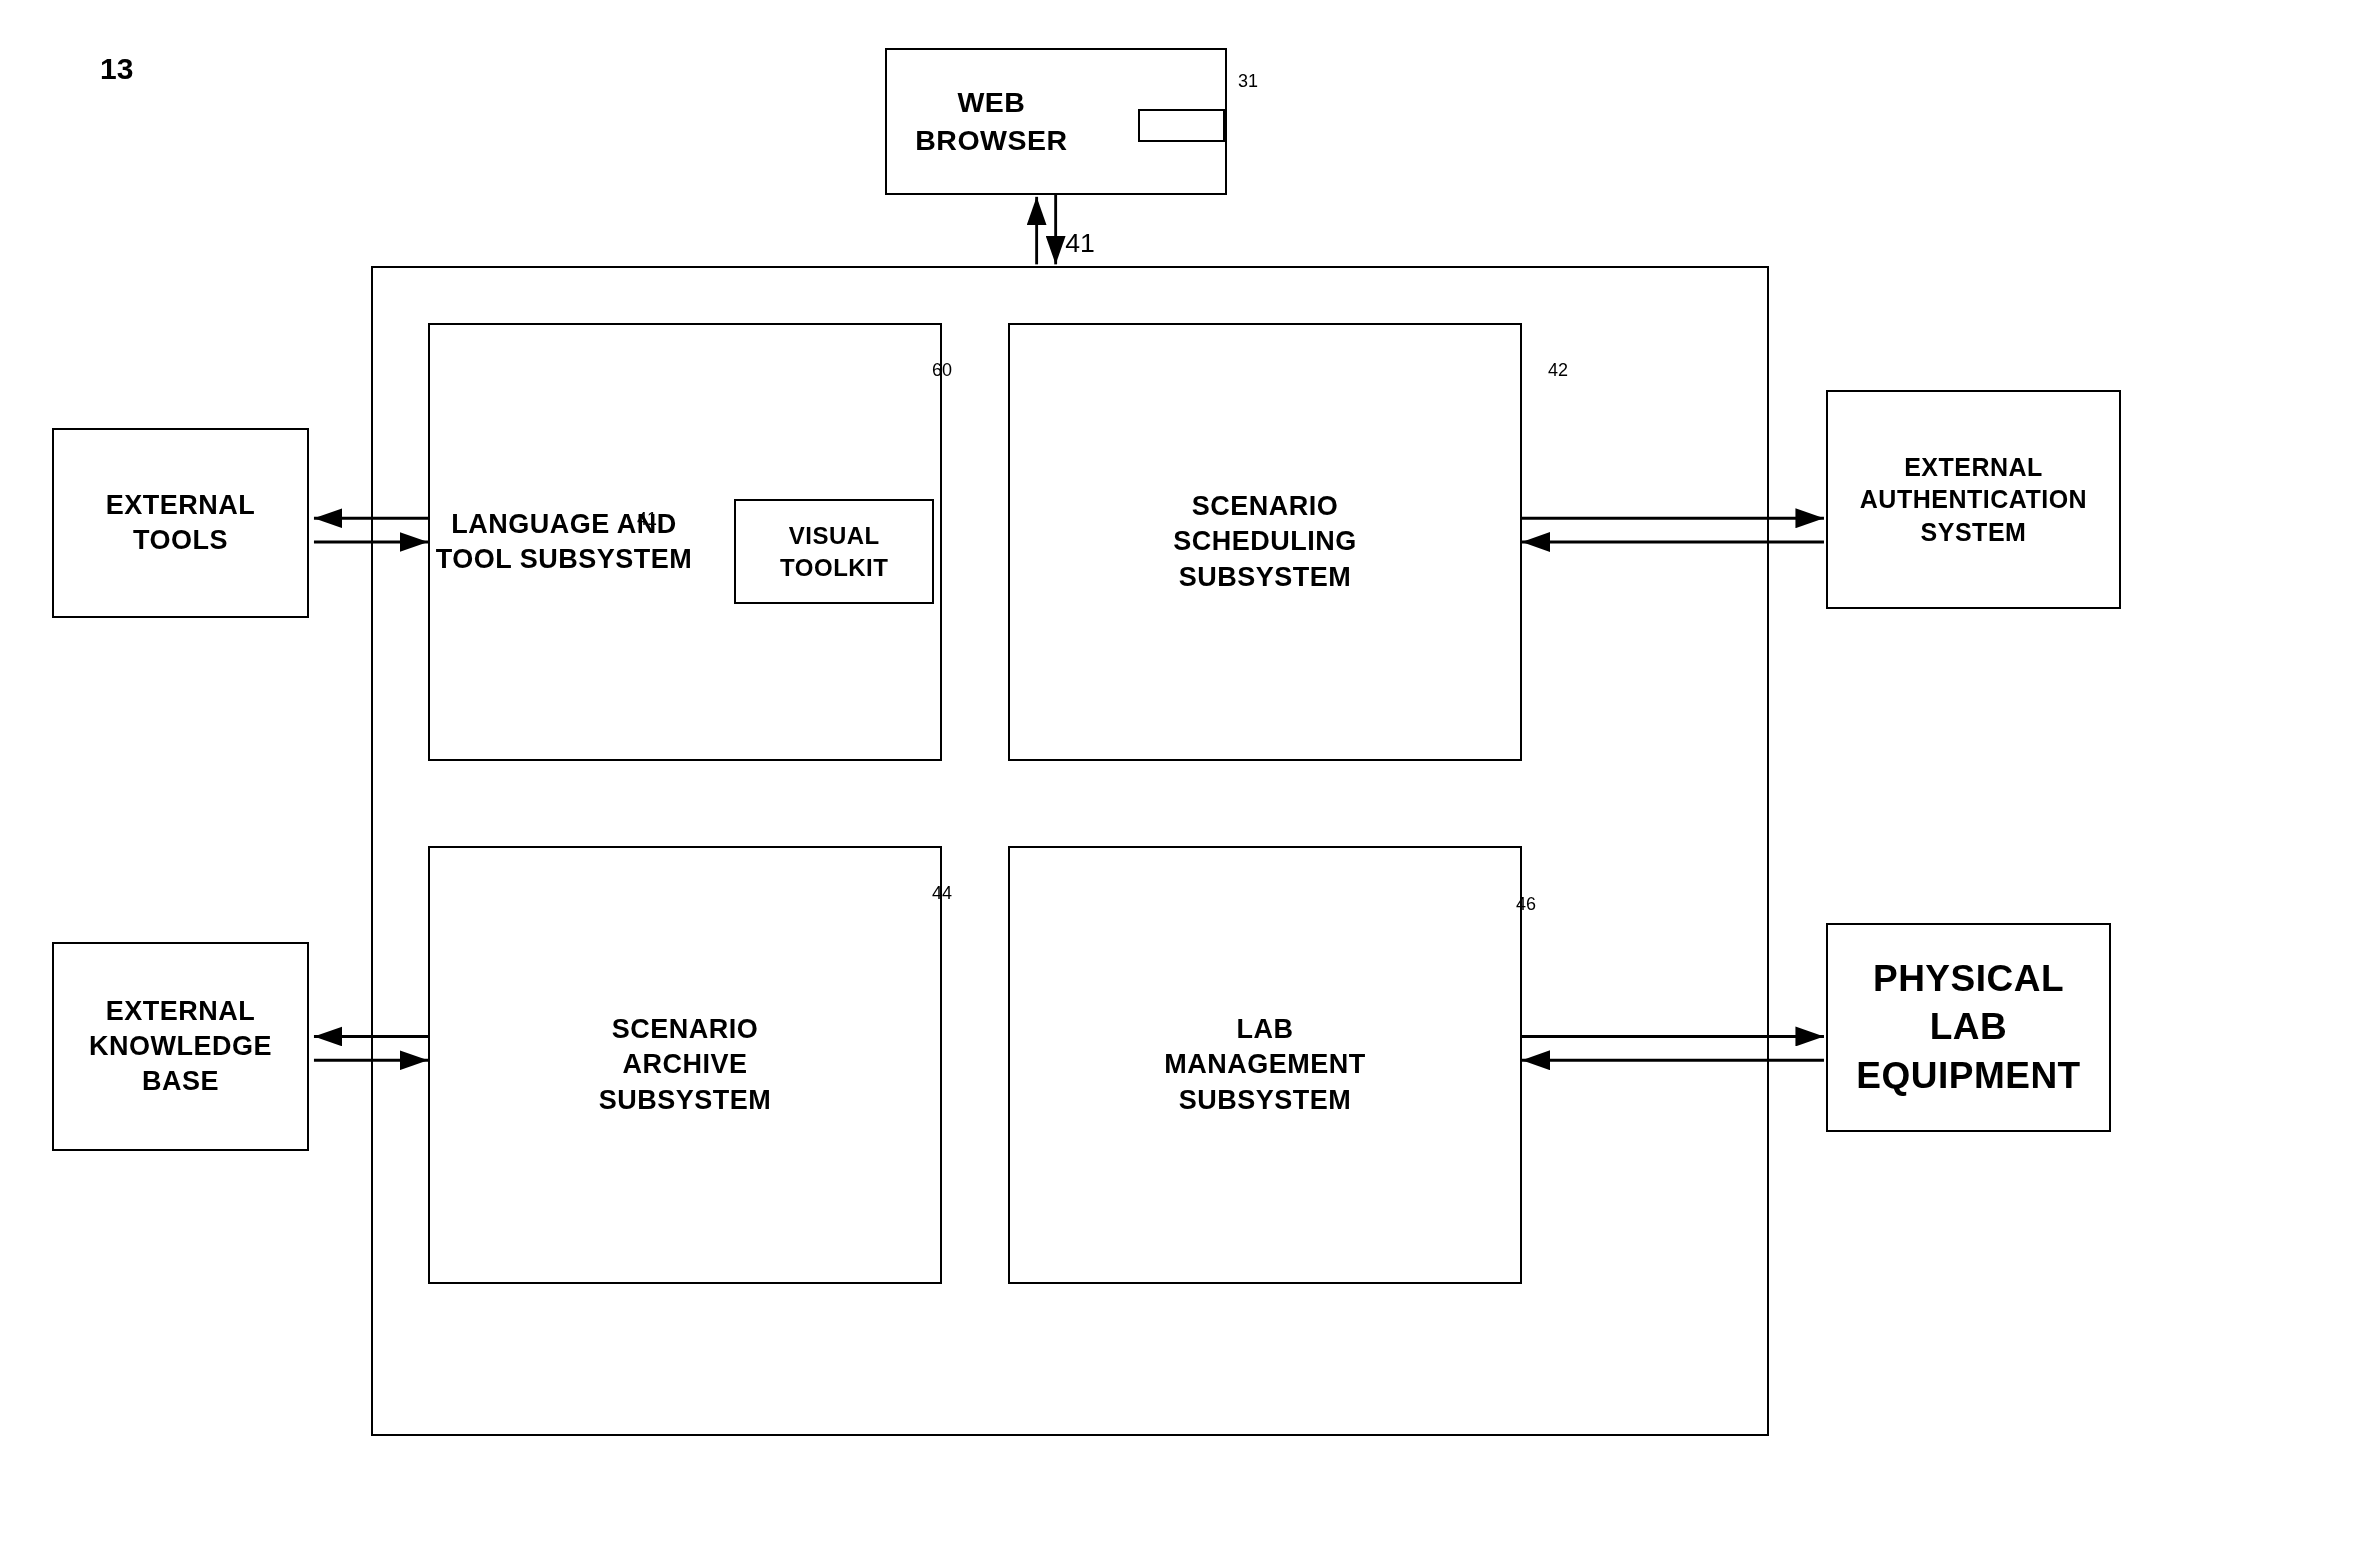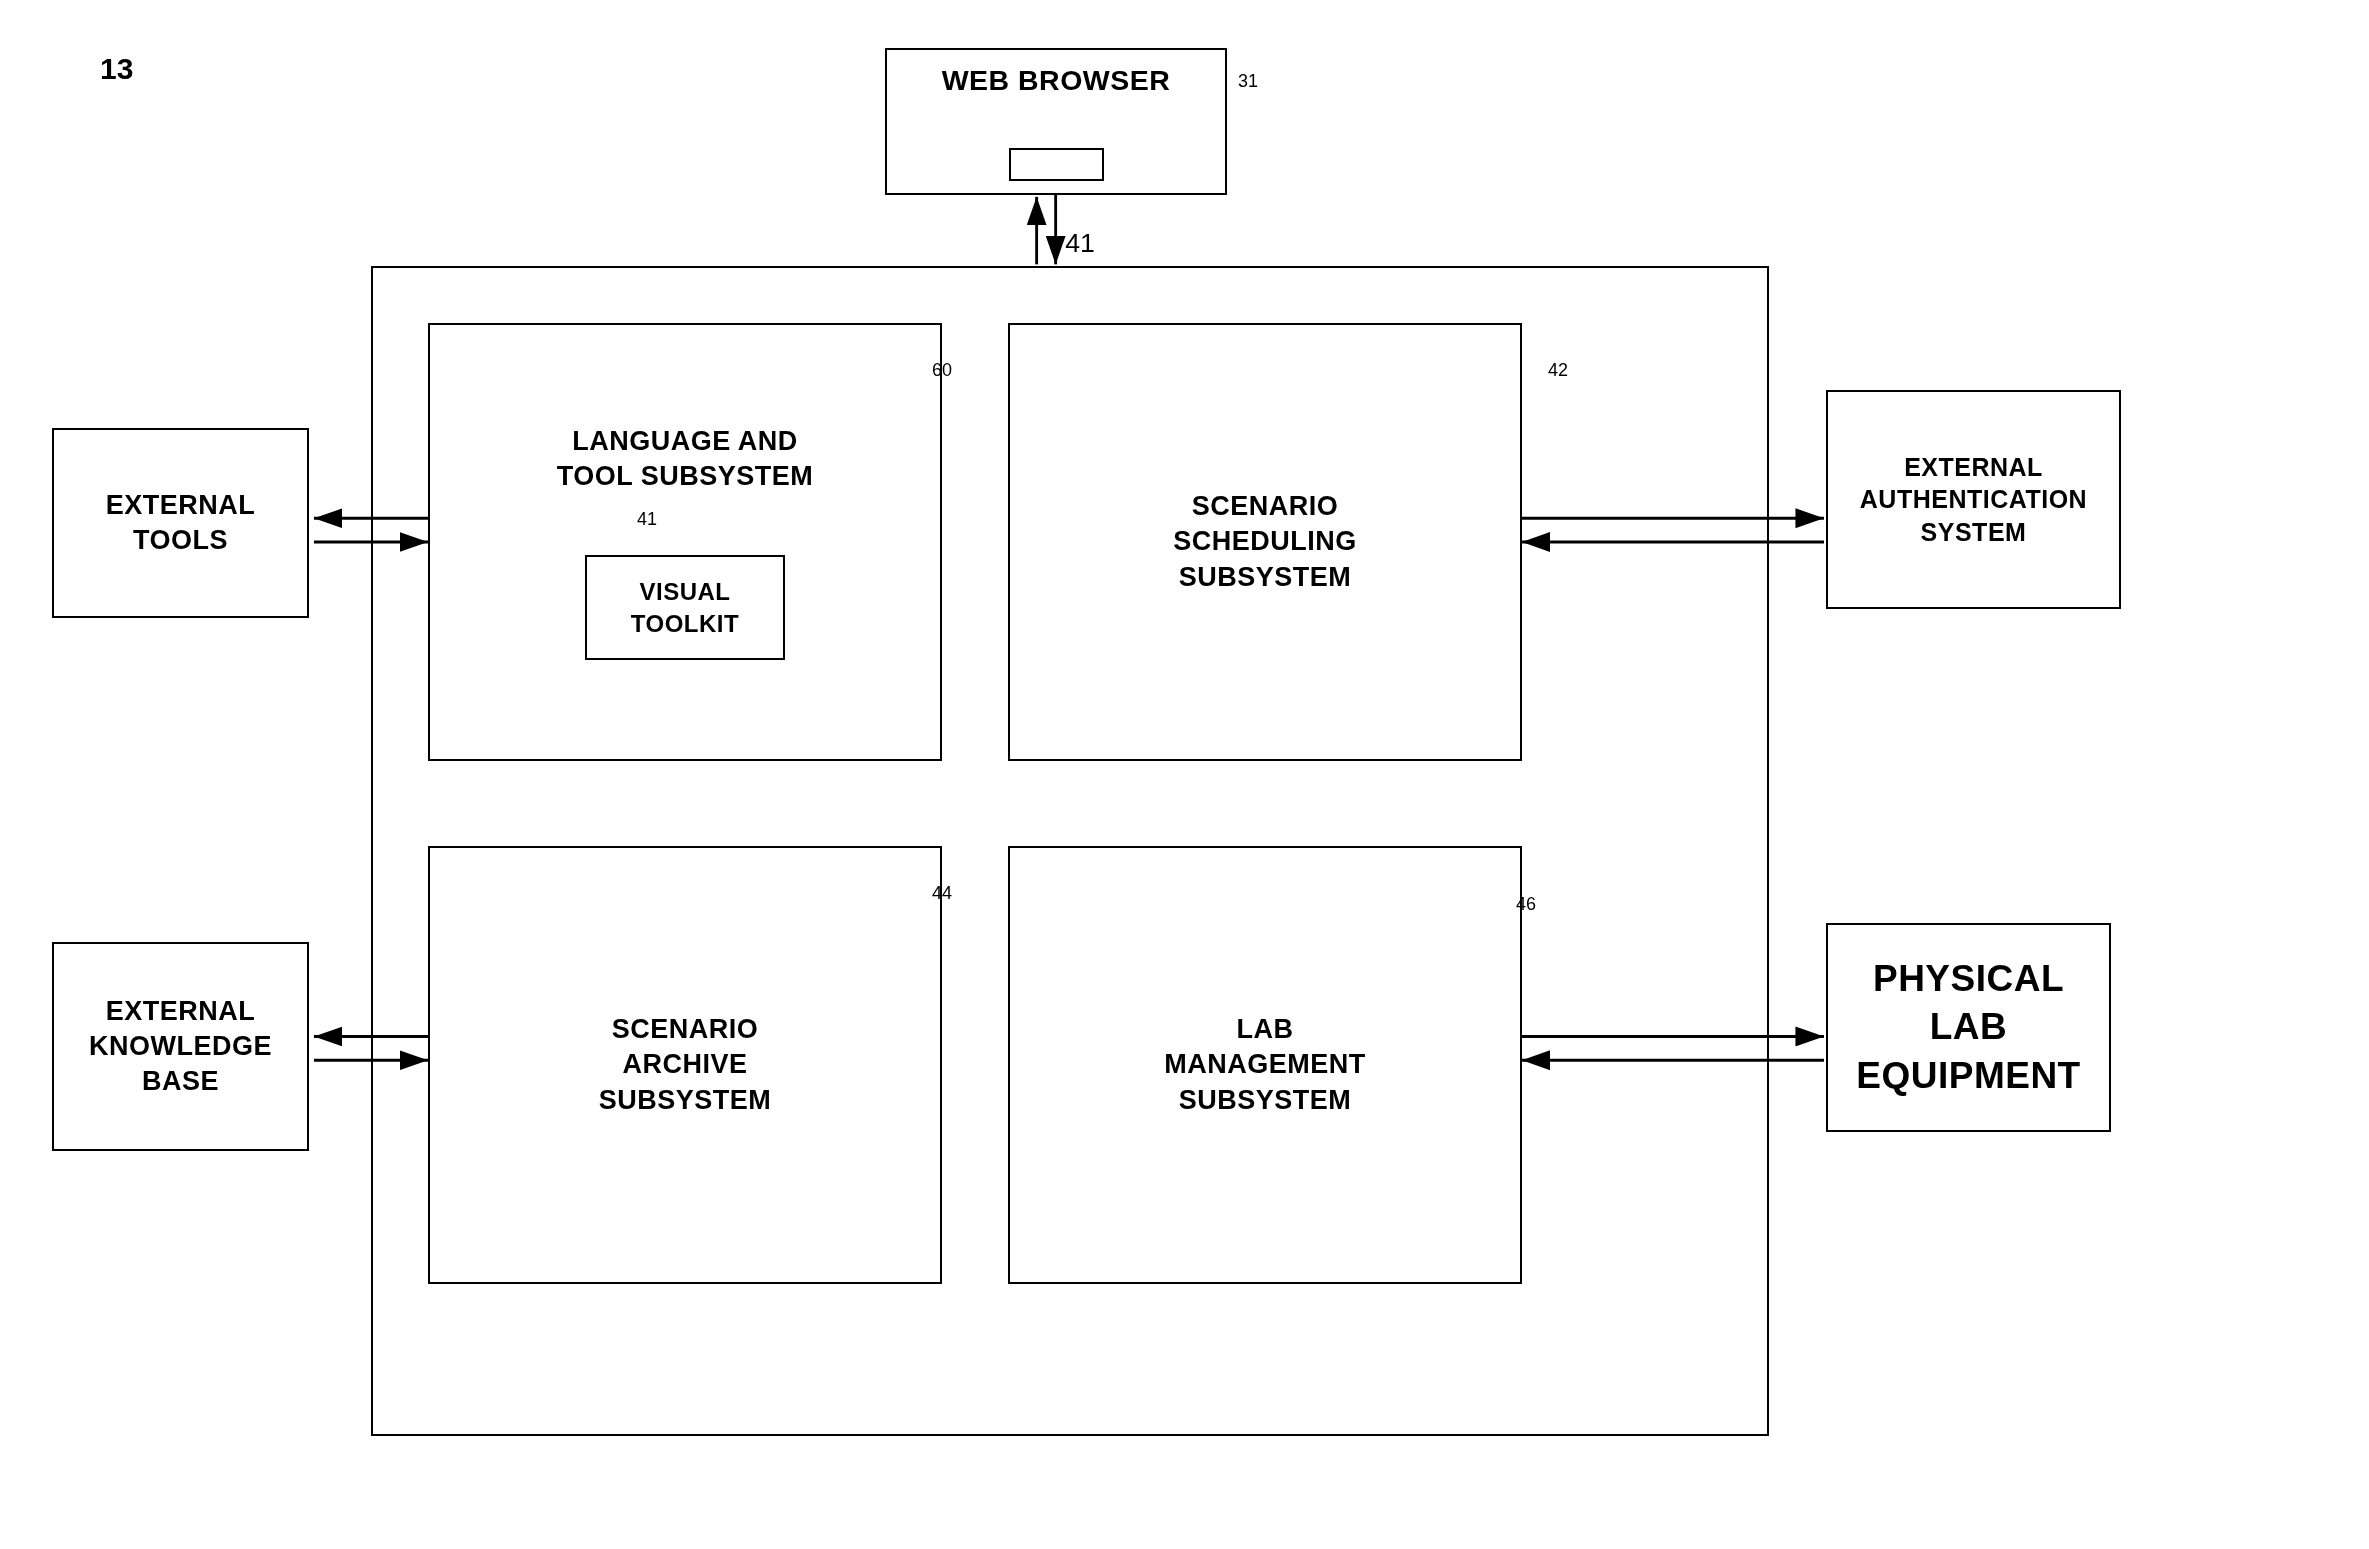--- a/index.html
+++ b/index.html
@@ -18,21 +18,21 @@
       width: 2369px;
       height: 1549px;
     }
 
     
     .box {
       position: absolute;
       border: 2.9px solid #000;
       background: #fff;
       display: flex;
-      flex-direction: column;
+      flex-direction: row;
       align-items: center;
       justify-content: center;
       text-align: center;
       font-size: 27px;
       font-weight: bold;
       letter-spacing: 0.5px;
       line-height: 1.3;
       gap: 42px;
     }
 

